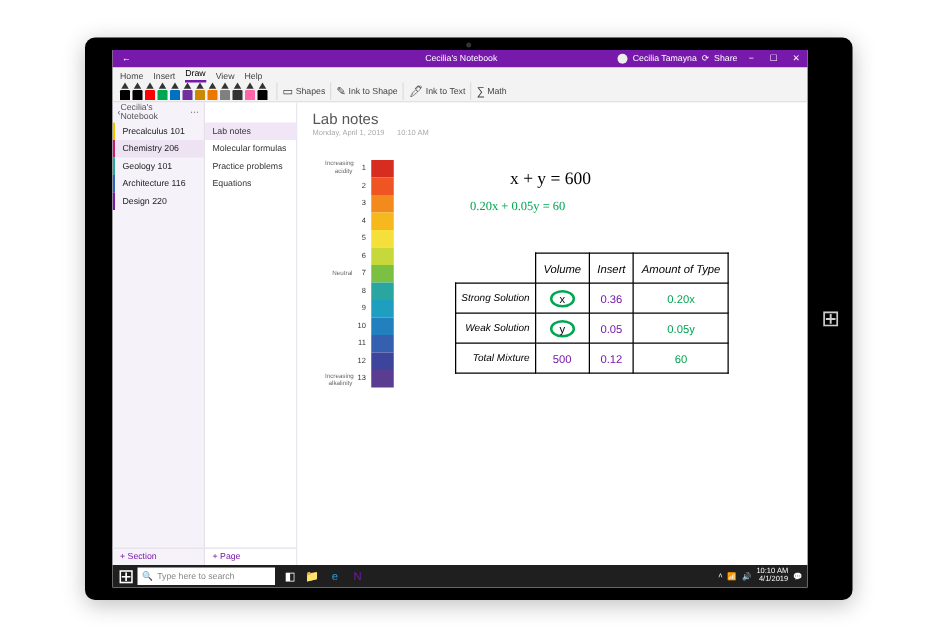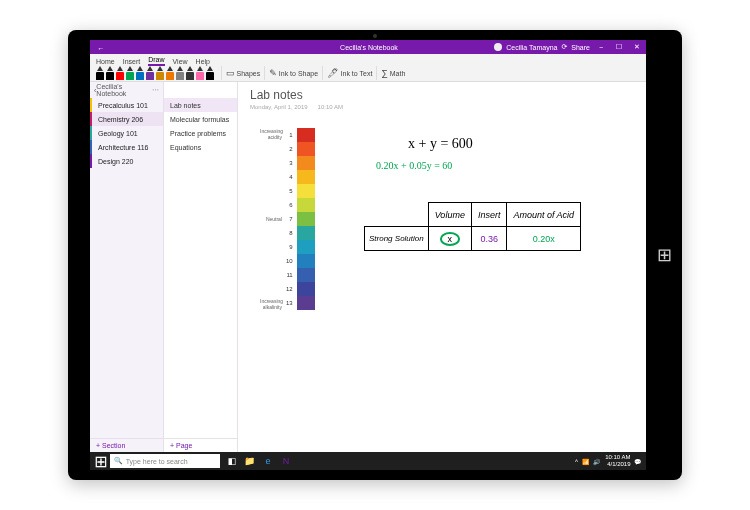--- a/index.html
+++ b/index.html
@@ -260,28 +260,40 @@
 
         <div class="eq1">x + y = 600</div>
         <div class="eq2">0.20x + 0.05y = 60</div>
 
         <table class="tbl">
           <tbody>
               <tr>
             <td class="corner"></td>
             <th>Volume</th>
             <th>Insert</th>
-            <th>Amount of Acid</th>
+            <th>Amount of Type</th>
           </tr>
           <tr>
             <th class="rowhead">Strong Solution</th>
             <td><span class="circ">x</span></td>
             <td class="purple">0.36</td>
             <td class="green">0.20x</td>
           </tr>
+          <tr>
+            <th class="rowhead">Weak Solution</th>
+            <td><span class="circ">y</span></td>
+            <td class="purple">0.05</td>
+            <td class="green">0.05y</td>
+          </tr>
+          <tr>
+            <th class="rowhead">Total Mixture</th>
+            <td class="purple">500</td>
+            <td class="purple">0.12</td>
+            <td class="green">60</td>
+          </tr>
         </tbody>
           </table>
       </div>
     </div>
 
     <div class="taskbar">
       <div class="start">⊞</div>
       <div class="search">
         <span>🔍</span>
         <span>Type here to search</span>

